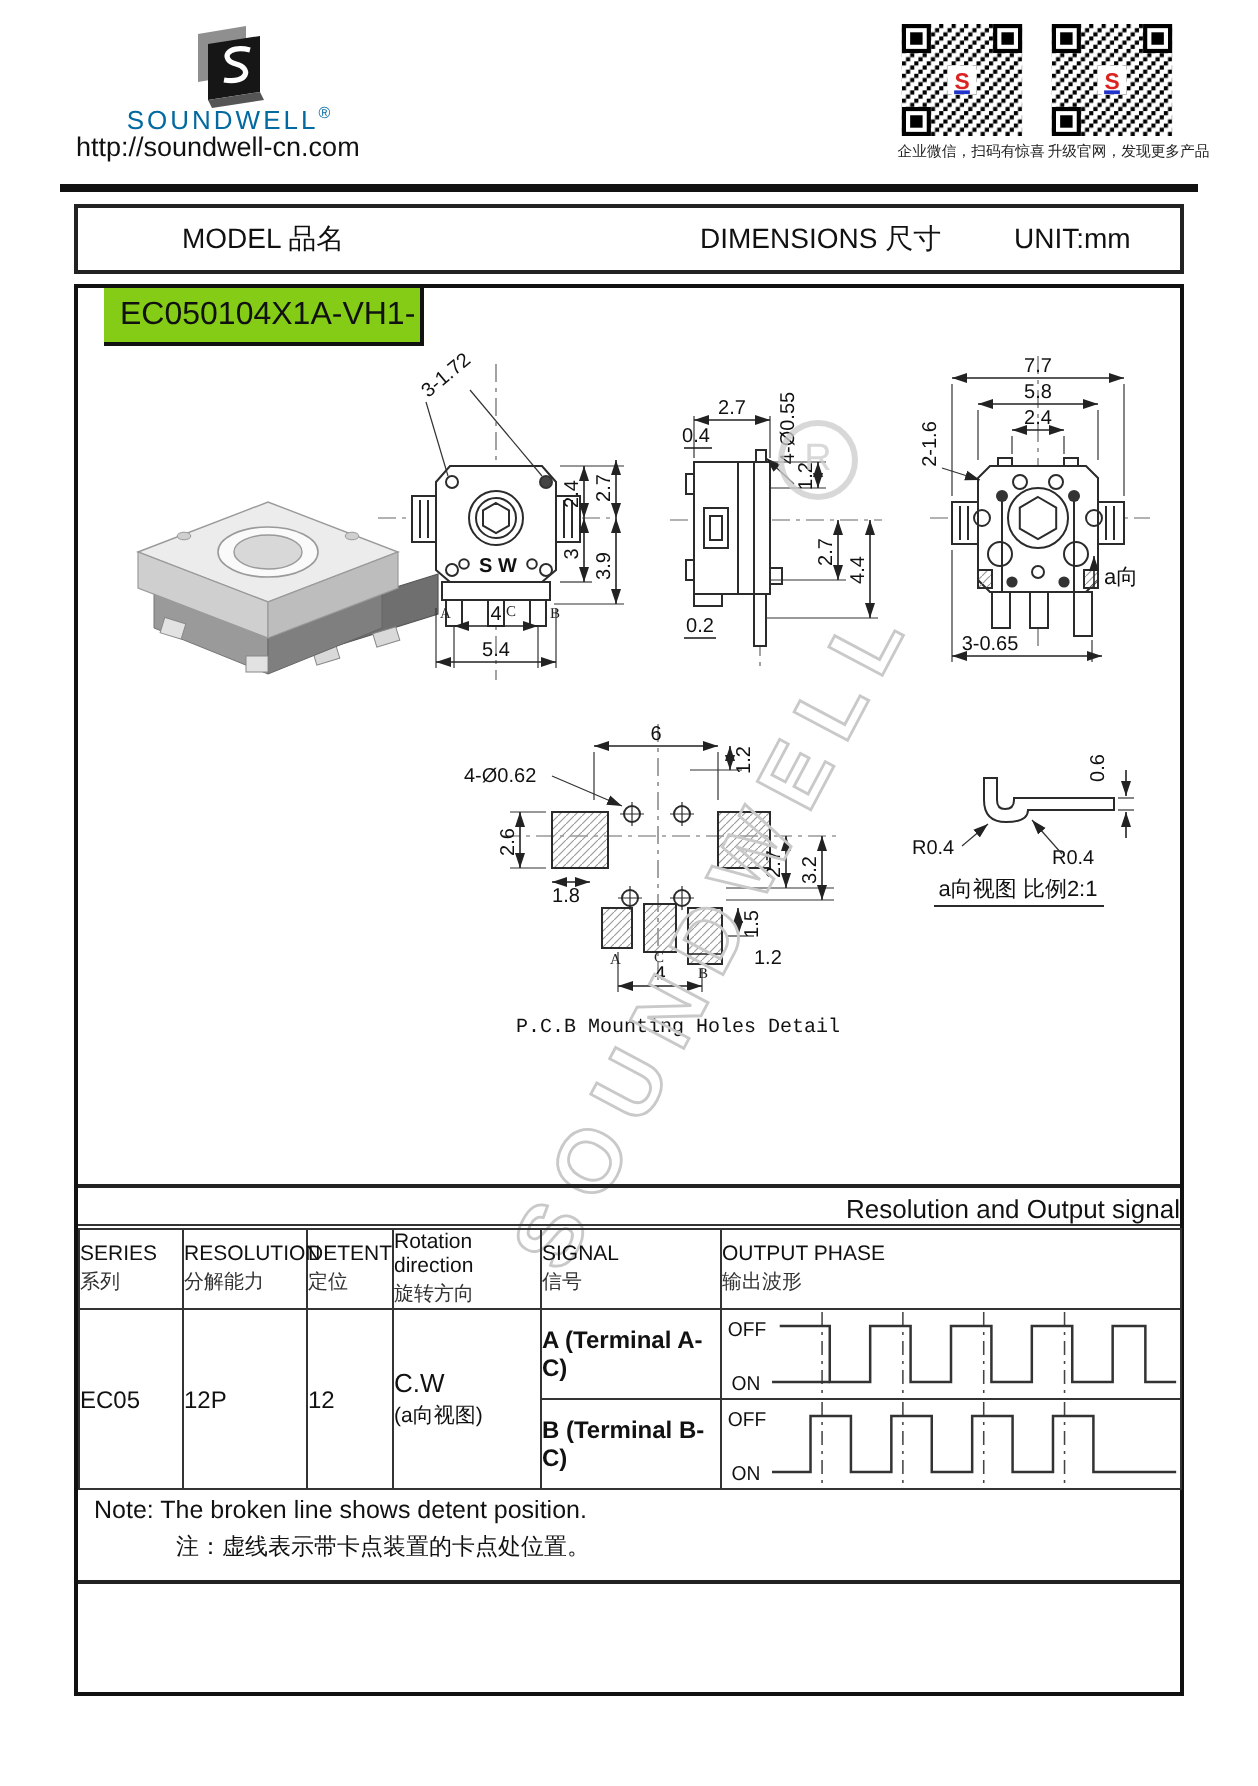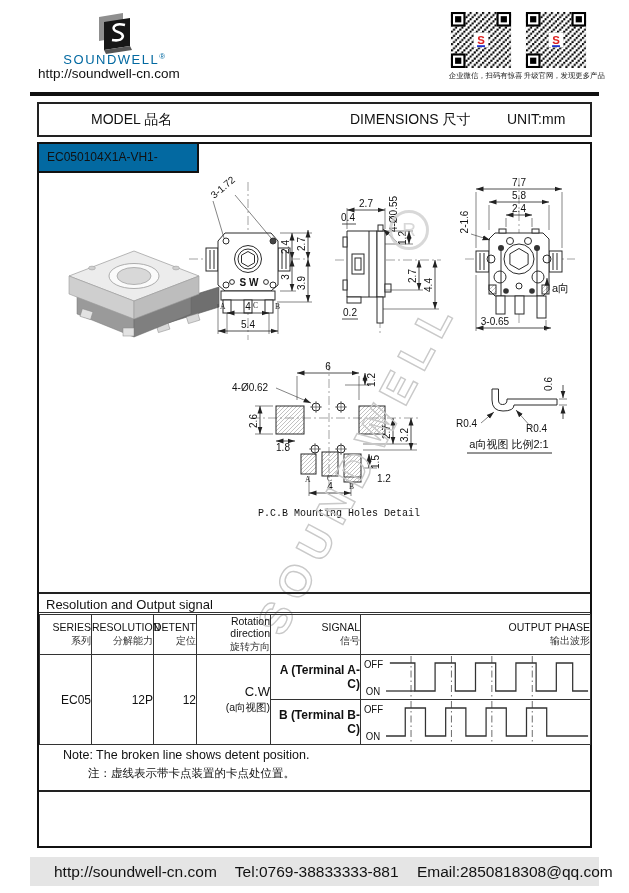--- a/index.html
+++ b/index.html
@@ -14,41 +14,41 @@
   .qr-l{left:446px;} .qr-r{left:521px;}
   .qr svg{display:block;margin:0 auto;}
   .qr-cap{font-size:8px;color:#222;margin-top:2px;white-space:nowrap;transform:scale(.92);transform-origin:center;}
   .rule{position:absolute;left:30px;top:92px;width:569px;height:4px;background:#111;}
   
   .titlebar{position:absolute;left:37px;top:102px;width:551px;height:31px;border:2px solid #222;font-size:14px;}
   .titlebar span{position:absolute;line-height:31px;white-space:nowrap;}
   .tb-model{left:52px;text-align:center;} .tb-dim{left:311px;} .tb-unit{left:468px;}
   
   .mainbox{position:absolute;left:37px;top:142px;width:551px;height:702px;border:2px solid #111;}
-  .modelbox{position:absolute;left:0;top:0;width:150px;height:27px;border-right:2px solid #111;border-bottom:2px solid #111;line-height:27px;padding-left:8px;font-size:12px;background:#0369a1;z-index:3;}
+  .modelbox{position:absolute;left:13px;top:0;width:150px;height:27px;border-right:2px solid #111;border-bottom:2px solid #111;line-height:27px;padding-left:8px;font-size:16px;background:#84cc16;z-index:3;}
   .drawing{position:absolute;left:0;top:0;z-index:1;}
   .watermark{position:absolute;left:318px;top:322px;transform:translate(-50%,-50%) rotate(-62deg);font-size:44px;font-weight:bold;letter-spacing:10px;color:transparent;-webkit-text-stroke:1.4px #c9c9c9;z-index:2;pointer-events:none;white-space:nowrap;}
   .wm-reg{position:absolute;left:350px;top:66px;width:34px;height:34px;border:3px solid #ccc;border-radius:50%;color:#ccc;font-size:19px;display:flex;align-items:center;justify-content:center;opacity:.75;z-index:2;pointer-events:none;}
-  .section-row{position:absolute;left:0;top:448px;width:100%;height:21px;border-top:2px solid #222;border-bottom:1px solid #333;line-height:21px;font-size:13px;padding-left:7px;box-sizing:border-box;z-index:3;background:transparent;}
+  .section-row{position:absolute;left:0;top:448px;width:100%;height:21px;border-top:2px solid #222;border-bottom:1px solid #333;line-height:21px;font-size:13px;padding-left:7px;box-sizing:border-box;z-index:3;background:transparent;text-align:right;}
   
   .spec{position:absolute;left:0;top:470px;width:551px;border-collapse:collapse;z-index:3;table-layout:fixed;}
-  .spec th,.spec td{border:1px solid #333;padding:0;text-align:right;vertical-align:middle;}
+  .spec th,.spec td{border:1px solid #333;padding:0;text-align:left;vertical-align:middle;}
   .spec th{height:36px;font-weight:normal;}
   .h-en{font-size:10.5px;} .h-zh{font-size:10px;color:#333;margin-top:1px;}
   .spec td{height:44px;font-size:12px;}
   .rot-en{font-size:13px;} .rot-zh{font-size:10.5px;margin-top:2px;}
   .sig{text-align:center;font-size:12px;font-weight:bold;}
   td.wavecell{padding:0;}
   .wave{display:block;width:100%;height:44px;}
   .wv{stroke:#333;stroke-width:1.3;fill:none;}
   .wd{stroke:#444;stroke-width:.8;stroke-dasharray:7 3 1.5 3;}
   .wl{font-size:10px;fill:#111;}
   
   .note-row{position:absolute;left:0;top:599px;width:100%;height:49px;border-bottom:2px solid #222;box-sizing:border-box;padding:5px 8px;z-index:3;}
-  .note-en{font-size:12.5px;margin-left:16px;} .note-zh{font-size:11.5px;margin-top:4px;margin-left:41px;}
+  .note-en{font-size:12.5px;} .note-zh{font-size:11.5px;margin-top:4px;margin-left:41px;}
   
   .footer{position:absolute;left:30px;top:857px;width:569px;height:29px;background:#e5e5e5;font-size:15.5px;line-height:29px;padding-left:24px;box-sizing:border-box;white-space:nowrap;}
   .footer span{margin-right:14px;}
   
   .ln{stroke:#2b2b2b;fill:none;stroke-width:1;}
   .fw{stroke:#2b2b2b;fill:#fff;stroke-width:1;}
   .pad{stroke:#2b2b2b;fill:url(#hatch);stroke-width:1;}
   .cl{stroke:#666;stroke-width:.6;stroke-dasharray:9 3 2 3;fill:none;}
   .dim{stroke:#222;stroke-width:.8;fill:none;}
   .dim2{stroke:#222;stroke-width:.8;fill:none;}
@@ -450,19 +450,14 @@
       </tr>
     </tbody>
       </table>
 
     <div class="note-row">
       <div class="note-en">Note: The broken line shows detent position.</div>
       <div class="note-zh">注：虚线表示带卡点装置的卡点处位置。</div>
     </div>
   </div>
 
-  <div class="footer">
-    <span>http://soundwell-cn.com</span>
-    <span>Tel:0769-38833333-881</span>
-    <span>Email:2850818308@qq.com</span>
-  </div>
 
 </div>
 
 </body></html>

